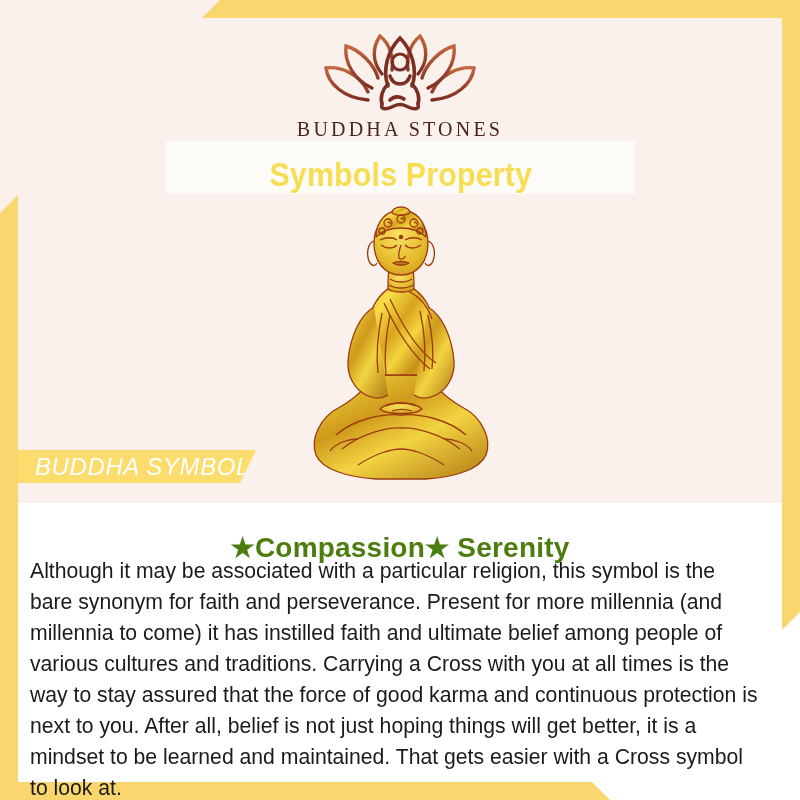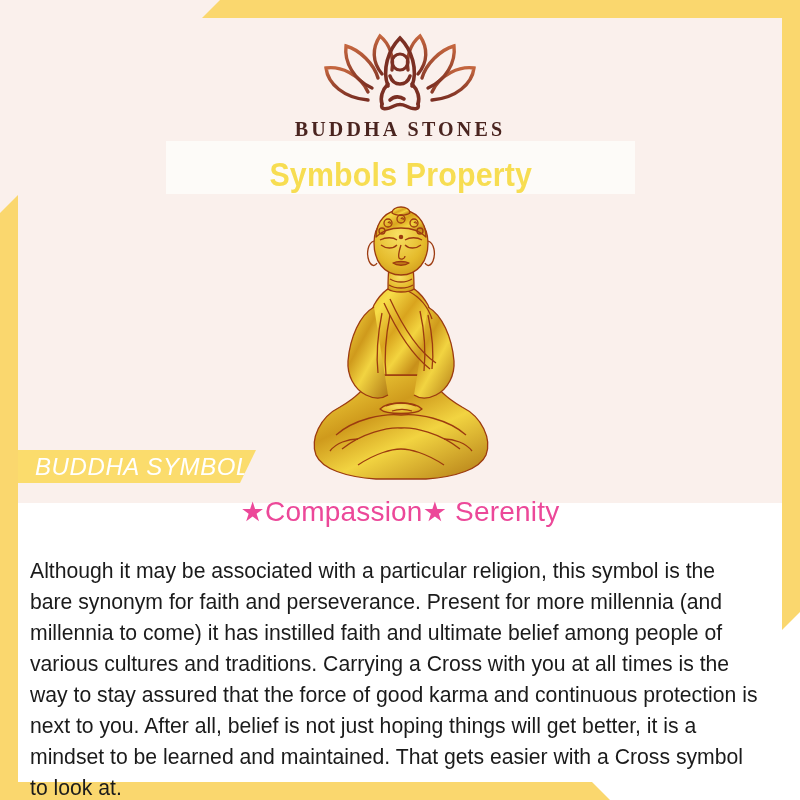--- a/index.html
+++ b/index.html
@@ -75,21 +75,21 @@
     flex-direction: column;
     align-items: center;
   }
   .logo-mark { width: 180px; height: 86px; display: block; }
   .logo-word {
     margin-top: 6px;
     font-family: "Liberation Serif", serif;
     font-size: 20px;
     letter-spacing: 3.2px;
     color: #4a241f;
-    font-weight: 700;
+    font-weight: 400;
   }
 
   
   .title-banner {
     position: absolute;
     left: 166px; top: 141px;
     width: 469px; height: 53px;
     background: #fdfbf8;
     display: flex;
     align-items: flex-end;
@@ -129,27 +129,27 @@
     font-size: 24px;
     color: #ffffff;
     letter-spacing: 0.6px;
     white-space: nowrap;
     font-style: italic;
   }
 
   
   .headline {
     position: absolute;
-    left: 0; top: 496px;
+    left: 0; top: 532px;
     width: 800px;
     text-align: center;
     font-family: "Liberation Sans Narrow", "Liberation Sans", sans-serif;
     font-size: 28px;
-    font-weight: normal;
-    color: #ec4899;
+    font-weight: bold;
+    color: #4d7c0f;
     letter-spacing: 0.2px;
     white-space: nowrap;
   }
   .headline .star { font-size: 27px; }
 
   
   .body-copy {
     position: absolute;
     left: 30px; top: 556px;
     width: 742px;

